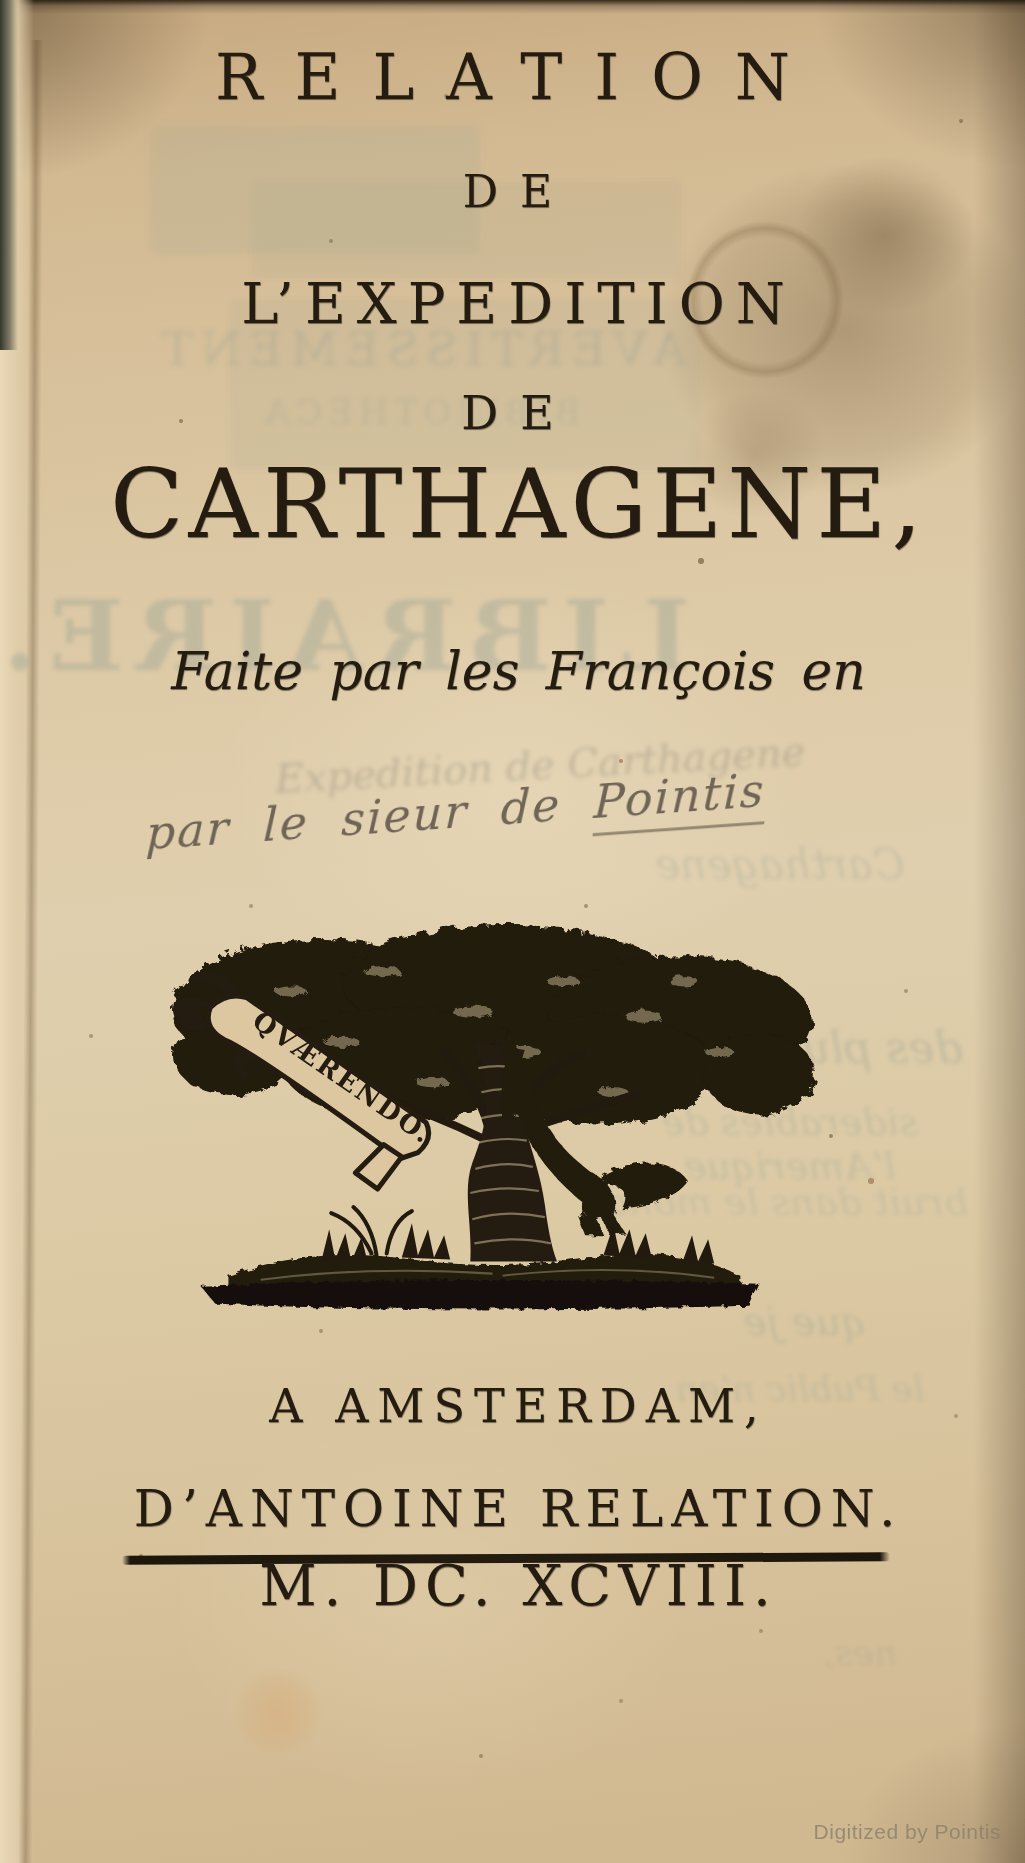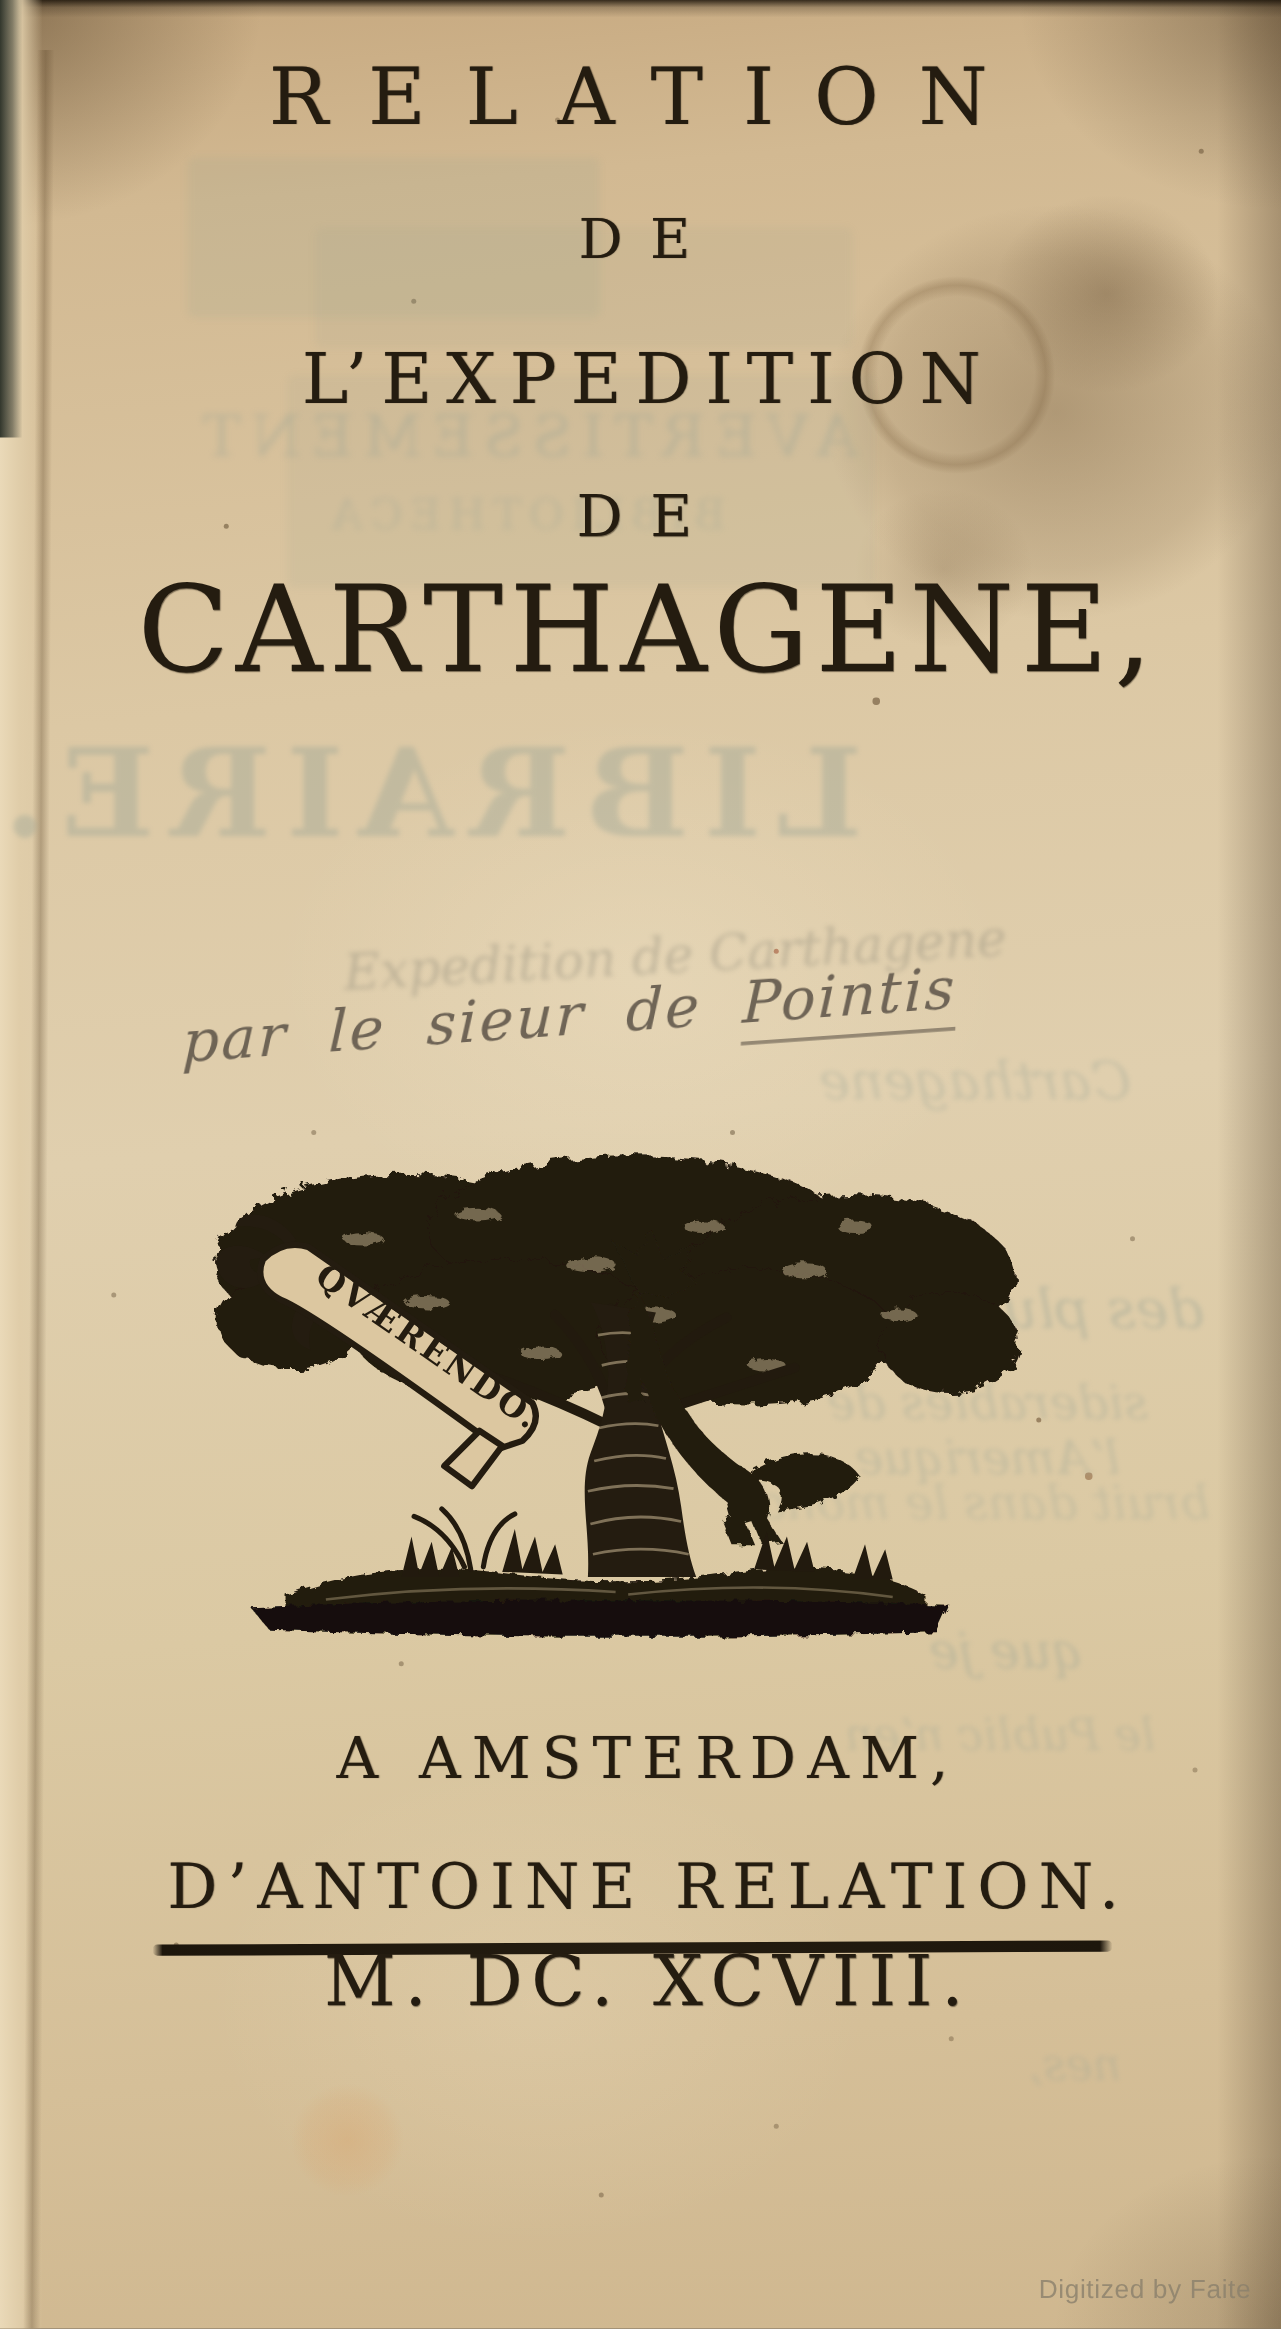--- a/index.html
+++ b/index.html
@@ -120,20 +120,21 @@
   <div class="ghost g7 mirror">bruit dans le monde</div>
   <div class="ghost g8 mirror">que je</div>
   <div class="ghost g9 mirror">le Public n’en</div>
   <div class="ghost g10 mirror">nes,</div>
 
   <div class="pl l-relation">RELATION</div>
   <div class="pl l-de1">DE</div>
   <div class="pl l-expedition">L’EXPEDITION</div>
   <div class="pl l-de2">DE</div>
   <div class="pl l-carthagene">CARTHAGENE,</div>
+  <div class="pl l-faite">Faite par les François en</div>
 
   <div class="handwriting">
     <span>par le sieur de </span><span class="u">Pointis</span>
   </div>
 
   <svg class="woodcut" viewBox="0 0 645 410" xmlns="http://www.w3.org/2000/svg">
     <defs>
       <filter id="rough" x="-15%" y="-15%" width="130%" height="130%">
         <feTurbulence type="fractalNoise" baseFrequency="0.09" numOctaves="4" seed="11" result="n"></feTurbulence>
         <feDisplacementMap in="SourceGraphic" in2="n" scale="13"></feDisplacementMap>
@@ -226,14 +227,14 @@
       <path fill="#dcc7a0" stroke="#241c10" stroke-width="5" stroke-linejoin="round" d="M230 234 L206 266 L184 250 L212 222 Z"></path>
       <text transform="translate(80,103) rotate(34.7)" font-size="26" letter-spacing="2.5" fill="#241c10" style="font-family:'DejaVu Serif',serif;font-weight:bold">QVÆRENDO.</text>
     </g>
   </svg>
 
   <div class="pl l-city">A AMSTERDAM,</div>
   <div class="pl l-schelte">D’ANTOINE RELATION.</div>
   <div class="rule"></div>
   <div class="pl l-year2">M. DC. XCVIII.</div>
 
-  <div class="watermark">Digitized by Faite</div>
+  <div class="watermark">Digitized by Pointis</div>
 </div>
 
 </body></html>

